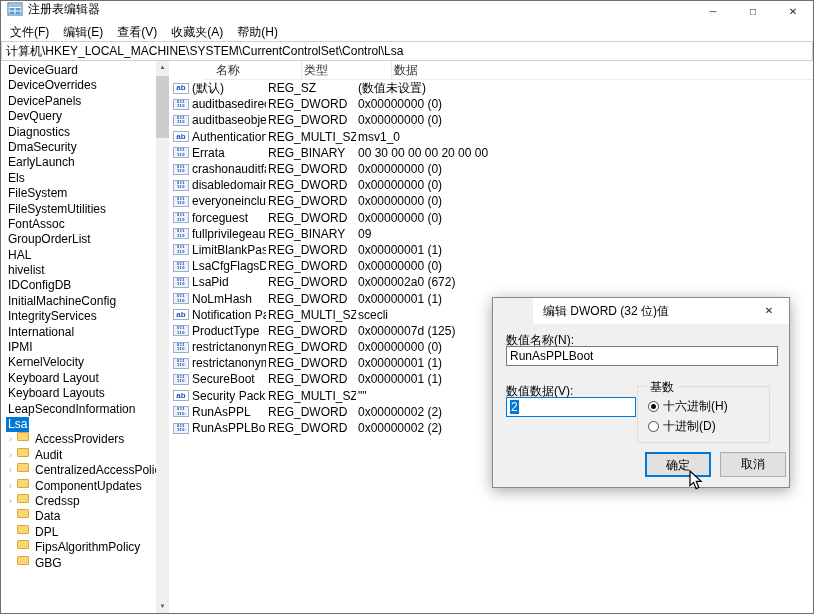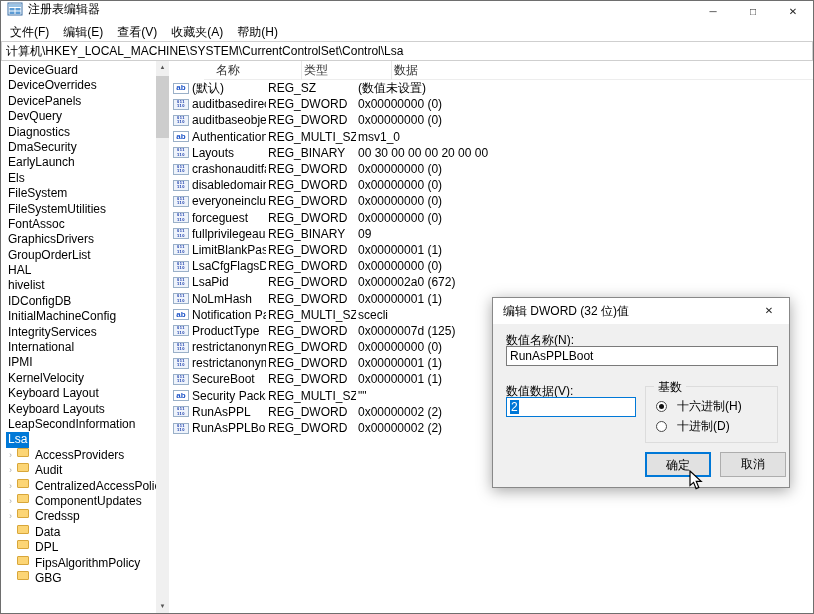--- a/index.html
+++ b/index.html
@@ -54,32 +54,32 @@
   .cell-name { width:97px; padding-left:4px; display:flex; align-items:center; gap:3px; }
   .cell-type { width:90px; padding-left:2px; }
   .cell-data { flex:1; padding-left:2px; }
   .ric { width:16px; height:11px; border:1px solid #9ab0c8; background:#fff; display:inline-flex; align-items:center; justify-content:center; flex:none; }
   .ric.ab { font-size:8px; font-weight:bold; color:#1d54c8; line-height:1; }
   .ric.bin { flex-direction:column; background:#eef3fb; font-size:4px; line-height:4.5px; font-weight:bold; color:#0b2fa5; letter-spacing:.5px; }
   .ric.bin i { font-style:normal; }
 
   
   .dialog { position:absolute; left:491px; top:296px; width:298px; height:191px; background:#f0f0f0; border:1px solid #888; box-shadow:0 3px 14px rgba(0,0,0,.35); z-index:10; }
-  .dlg-title { height:26px; background:#fff; display:flex; align-items:center; padding-left:10px; }
+  .dlg-title { height:26px; background:#fff; display:flex; align-items:center; padding-left:10px;margin-left:40px; }
   .dlg-close { margin-left:auto; width:40px; height:26px; line-height:26px; text-align:center; font-size:10px; color:#222; }
   .dlg-body { position:relative; height:164px; }
   .lab1 { position:absolute; left:13px; top:8px; }
   .lab2 { position:absolute; left:13px; top:59px; }
   .inp { position:absolute; background:#fff; height:20px; line-height:18px; padding-left:3px; overflow:hidden; white-space:nowrap; }
   .name-inp { left:13px; top:22px; width:272px; border:1px solid #7a7a7a; }
   .data-inp { left:13px; top:73px; width:130px; border:1px solid #0078d7; }
   .seltext { background:#0078d7; color:#fff; padding:0 1px; }
-  .group { position:absolute; left:152px; top:62px; width:133px; height:57px; border:1px solid #dcdcdc; }
+  .group { position:absolute; left:144px; top:62px; width:133px; height:57px; border:1px solid #dcdcdc; }
   .grp-label { position:absolute; top:-8px; left:8px; background:#f0f0f0; padding:0 4px; }
-  .radio-row { position:absolute; left:10px; display:flex; align-items:center; gap:10px; }
+  .radio-row { position:absolute; left:10px; display:flex; align-items:center; gap:4px; }
   .radio-row.r1 { top:11px; }
   .radio-row.r2 { top:31px; }
   .radio { width:11px; height:11px; border:1px solid #4a4a4a; border-radius:50%; background:#fff; position:relative; flex:none; }
   .radio.checked::after { content:""; position:absolute; left:2px; top:2px; width:5px; height:5px; border-radius:50%; background:#111; }
   .btn { position:absolute; top:128px; width:66px; height:25px; line-height:22px; text-align:center; background:#e1e1e1; }
   .btn.ok { left:152px; border:2px solid #0078d7; }
   .btn.cancel { left:227px; border:1px solid #adadad; }
 
   
   .cursor { position:absolute; left:688px; top:469px; z-index:20; }
@@ -149,23 +149,20 @@
         <div class="tree-row lv0">
           <span class="lbl">FileSystem</span>
         </div>
         <div class="tree-row lv0">
           <span class="lbl">FileSystemUtilities</span>
         </div>
         <div class="tree-row lv0">
           <span class="lbl">FontAssoc</span>
         </div>
         <div class="tree-row lv0">
-          <span class="lbl">GraphicsDrivers</span>
-        </div>
-        <div class="tree-row lv0">
           <span class="lbl">GroupOrderList</span>
         </div>
         <div class="tree-row lv0">
           <span class="lbl">HAL</span>
         </div>
         <div class="tree-row lv0">
           <span class="lbl">hivelist</span>
         </div>
         <div class="tree-row lv0">
           <span class="lbl">IDConfigDB</span>
@@ -296,21 +293,21 @@
             </span>
             <span class="cell cell-type">REG_MULTI_SZ</span>
             <span class="cell cell-data">msv1_0</span>
           </div>
           <div class="lrow">
             <span class="cell cell-name">
               <span class="ric bin">
                 <i>011</i>
                 <i>110</i>
               </span>
-              <span>Layouts</span>
+              <span>Errata</span>
             </span>
             <span class="cell cell-type">REG_BINARY</span>
             <span class="cell cell-data">00 30 00 00 00 20 00 00</span>
           </div>
           <div class="lrow">
             <span class="cell cell-name">
               <span class="ric bin">
                 <i>011</i>
                 <i>110</i>
               </span>

